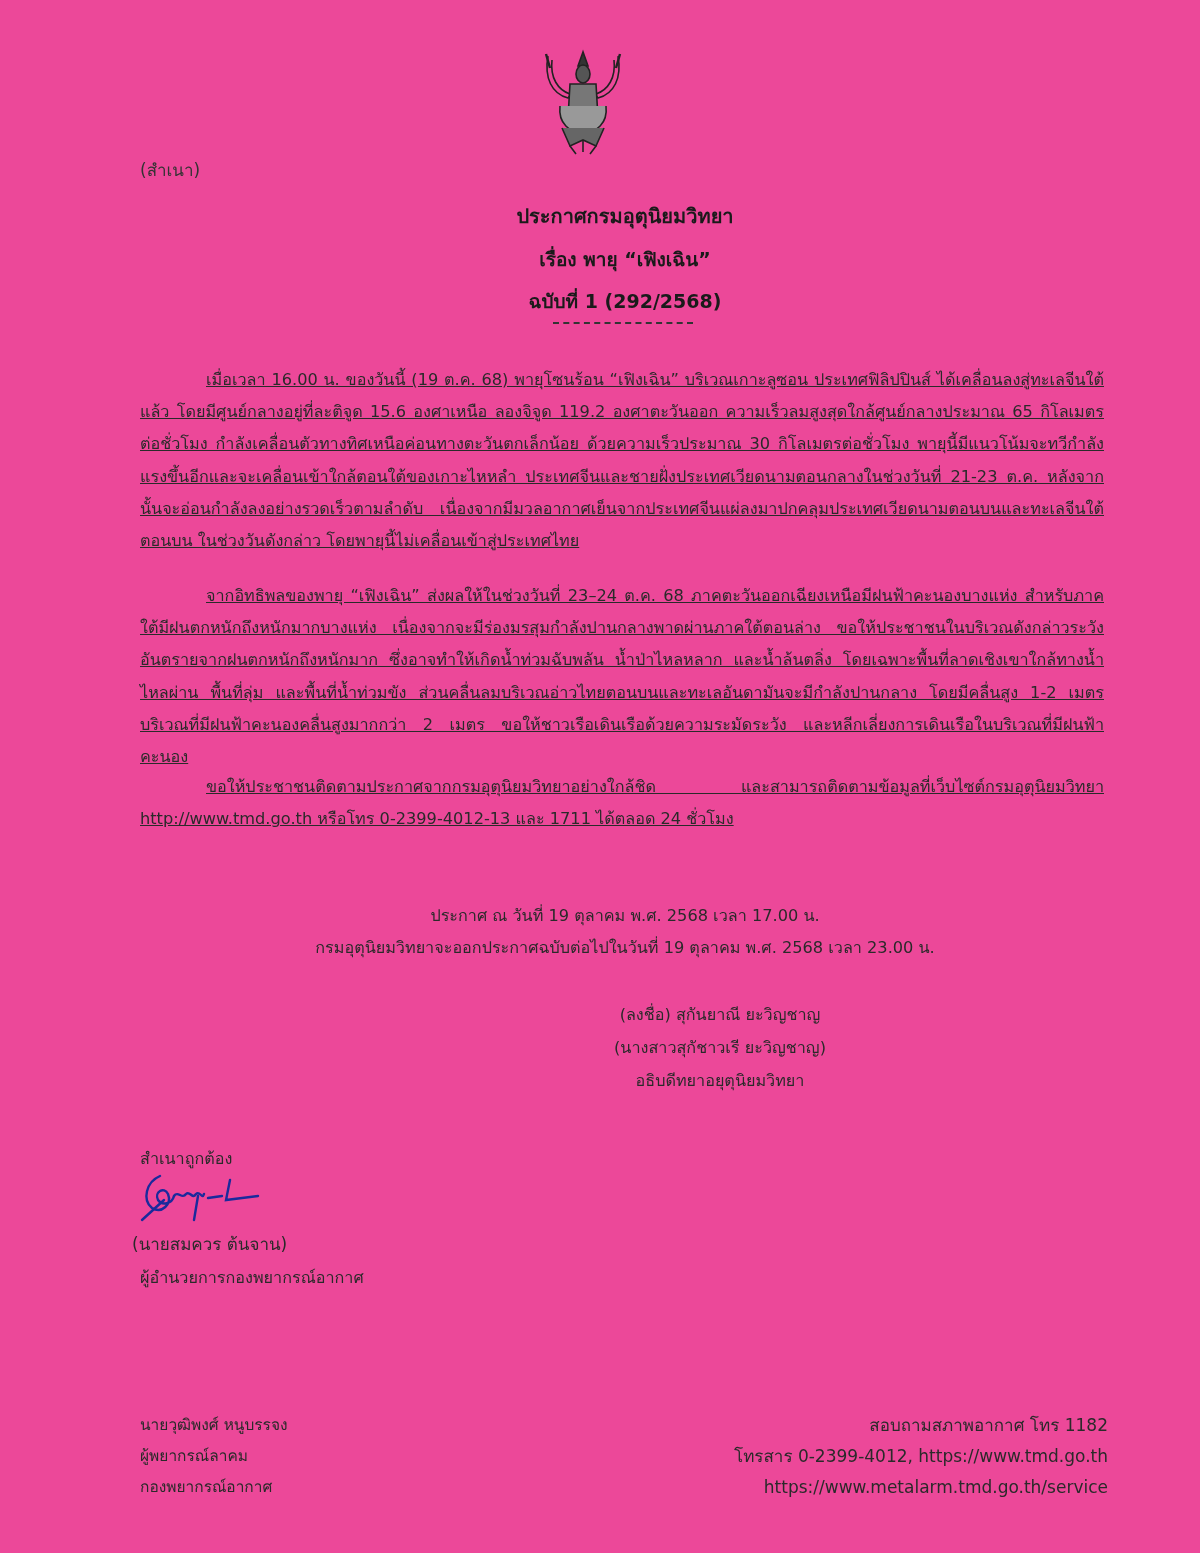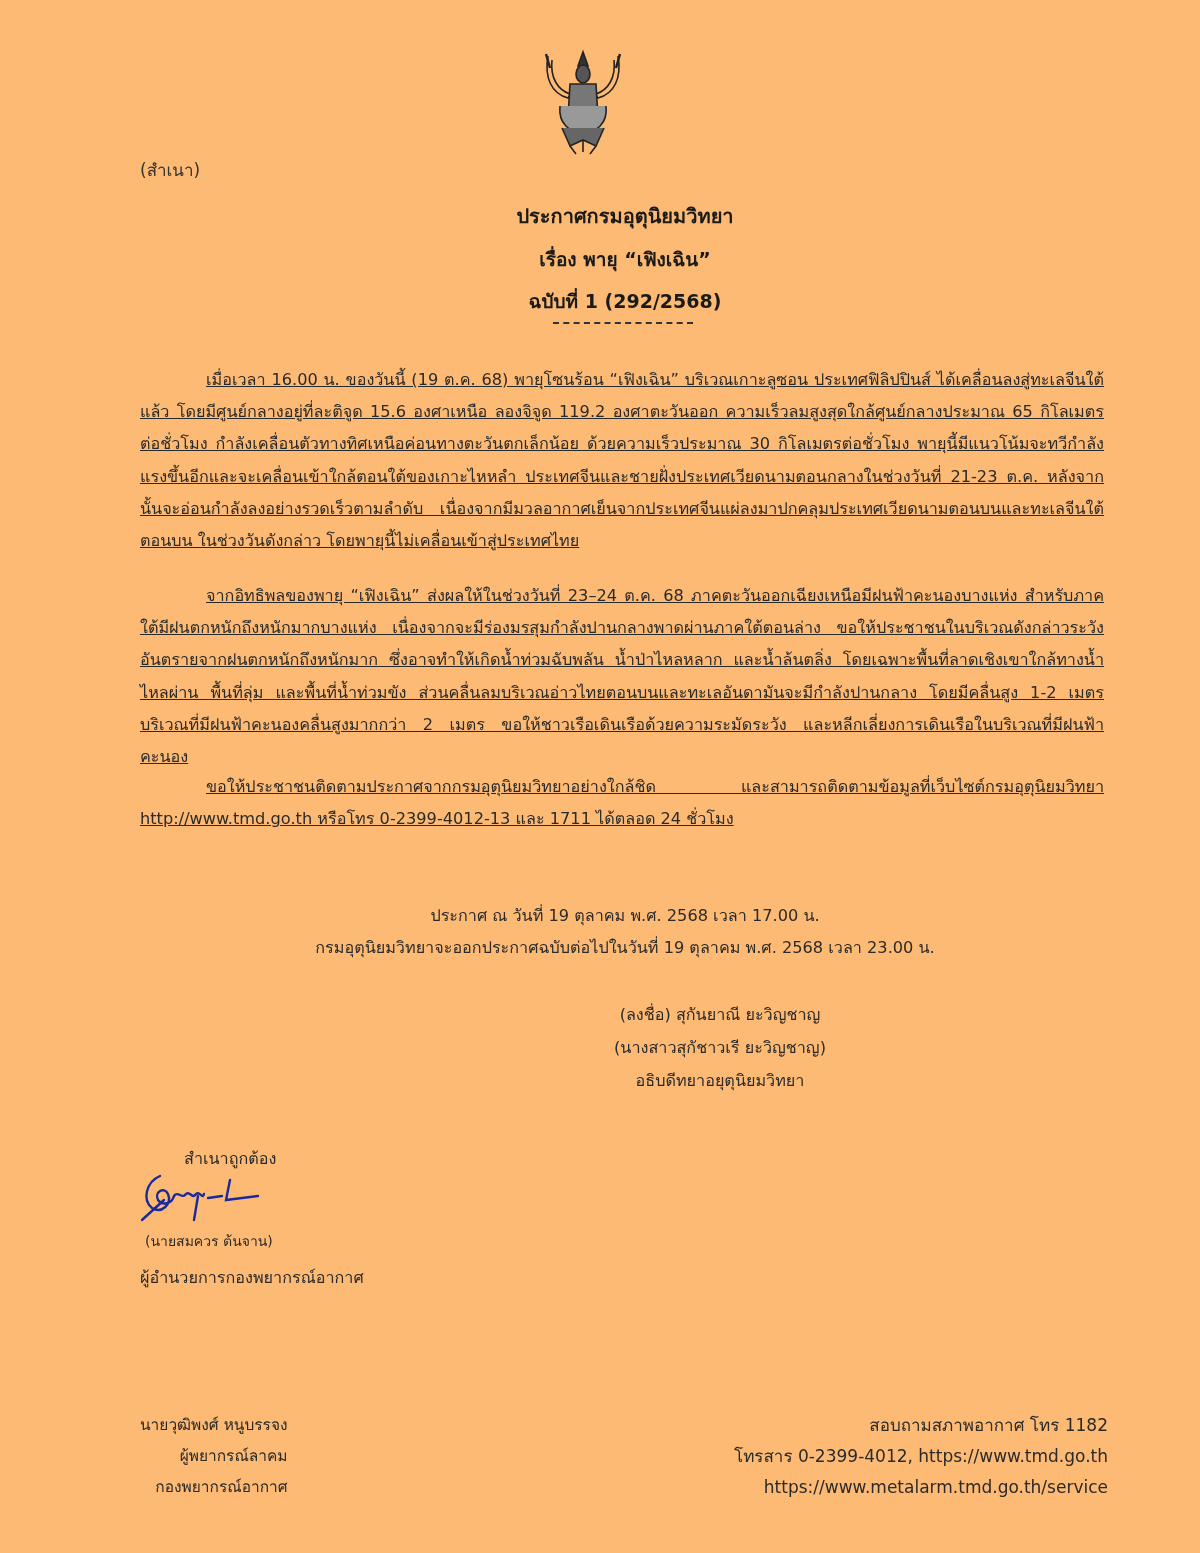--- a/index.html
+++ b/index.html
@@ -1,42 +1,42 @@
 <!DOCTYPE html>
 <html><head>
 <meta charset="utf-8">
 <style>
   html, body { margin: 0; padding: 0; background: #ffffff; }
   body { width: 1200px; height: 1553px; position: relative; overflow: hidden;
          font-family: "DejaVu Sans", "Liberation Sans", sans-serif; color: #222; }
-  .page { position: absolute; left: 0; top: 0; width: 1200px; height: 1553px; background: #fdba74; }
+  .page { position: absolute; left: 0; top: 0; width: 1200px; height: 1553px; background: #ec4899; }
   .emblem { position: absolute; left: 540px; top: 48px; width: 86px; height: 108px; }
   .copy-mark { position: absolute; left: 140px; top: 156px; font-size: 17px; color: #333; }
   .heading { position: absolute; left: 0; width: 1250px; text-align: center; font-weight: bold; font-size: 19px; color: #1a1a1a; }
   .h1 { top: 200px; font-size: 20px; }
   .h2 { top: 244px; }
   .h3 { top: 286px; }
   .sep { position: absolute; left: 553px; top: 322px; width: 140px; border-top: 2px dashed #333; height: 0; }
   .body-text { position: absolute; left: 140px; width: 964px; font-size: 16.2px; line-height: 32.2px; color: #2a2a2a; text-align: justify; text-decoration: underline; }
   .para { margin: 0; text-indent: 66px; }
   .p1 { top: 364px; }
   .p2 { top: 580px; }
   .p3 { top: 771px; }
   .center-line { position: absolute; left: 0; width: 1250px; text-align: center; font-size: 16.2px; color: #2a2a2a; }
   .announce-1 { top: 902px; }
   .announce-2 { top: 934px; }
   .sig-block { position: absolute; left: 470px; width: 500px; text-align: center; font-size: 16.2px; color: #2a2a2a; line-height: 33px; }
   .sig-block { top: 998px; }
-  .certified { position: absolute; left: 140px; top: 1145px; font-size: 16.2px; color: #2a2a2a; margin-left: 44px; }
+  .certified { position: absolute; left: 140px; top: 1145px; font-size: 16.2px; color: #2a2a2a; }
   .signature { position: absolute; left: 138px; top: 1170px; width: 130px; height: 54px; }
-  .cert-name { position: absolute; left: 145px; top: 1230px; font-size: 14px; color: #2a2a2a; }
+  .cert-name { position: absolute; left: 132px; top: 1230px; font-size: 17px; color: #2a2a2a; }
   .cert-title { position: absolute; left: 140px; top: 1264px; font-size: 16.2px; color: #2a2a2a; }
   .footer-left { position: absolute; left: 140px; top: 1410px; font-size: 15.5px; line-height: 31px; color: #2a2a2a; }
   .footer-right { position: absolute; right: 92px; top: 1410px; font-size: 17px; line-height: 31px; color: #2a2a2a; text-align: right; }
-  .footer-left div, .footer-right div { white-space: nowrap; text-align: right; }
+  .footer-left div, .footer-right div { white-space: nowrap; }
 </style>
 </head>
 <body>
 
 <div class="page">
 
   <svg class="emblem" viewBox="0 0 86 108">
     <g fill="none" stroke="#222" stroke-width="1.6">
       <path d="M43 4 L38 18 L48 18 Z" fill="#333"></path>
       <ellipse cx="43" cy="26" rx="7" ry="9" fill="#555"></ellipse>

